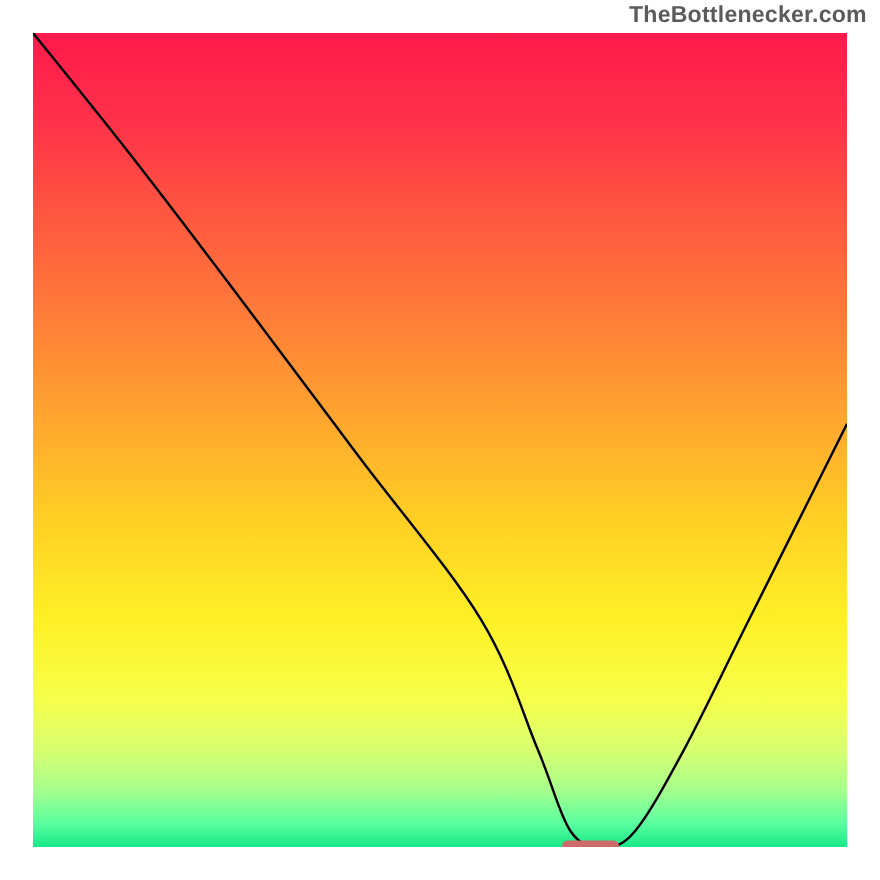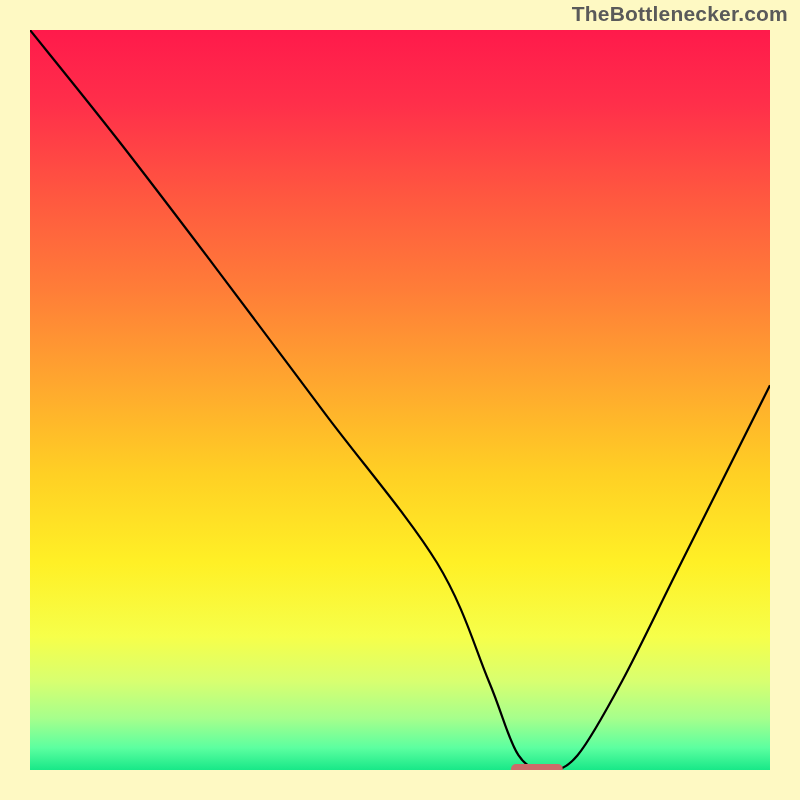--- a/index.html
+++ b/index.html
@@ -8,21 +8,21 @@
     width: 800px;
     height: 800px;
     background: #000;
     font-family: Arial, Helvetica, sans-serif;
     overflow: hidden;
   }
   .container {
     position: relative;
     width: 800px;
     height: 800px;
-    background: #fef9c3;
+    background: #ffffff;
   }
   .source-label {
     position: absolute;
     top: 2px;
     right: 12px;
     color: #5a5a5a;
     font-size: 21px;
     font-weight: 600;
     letter-spacing: 0.2px;
   }

